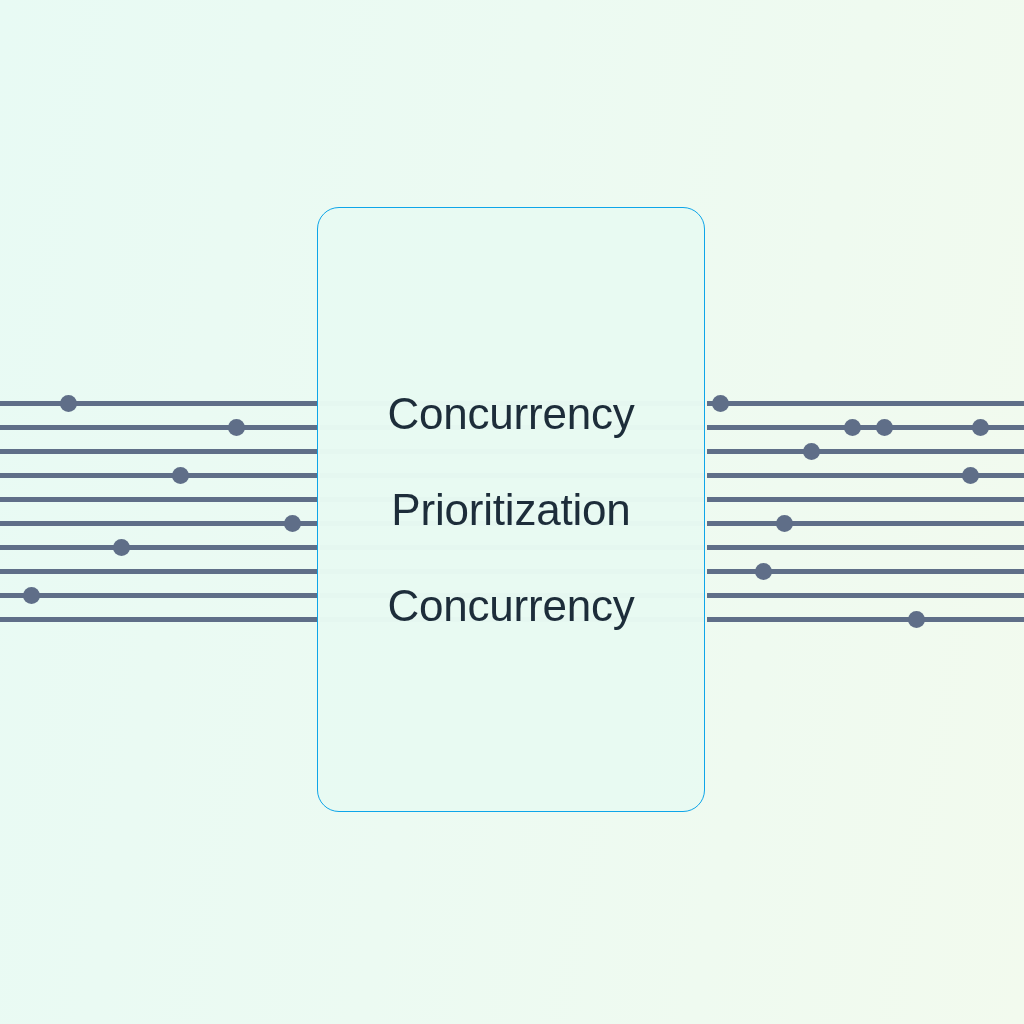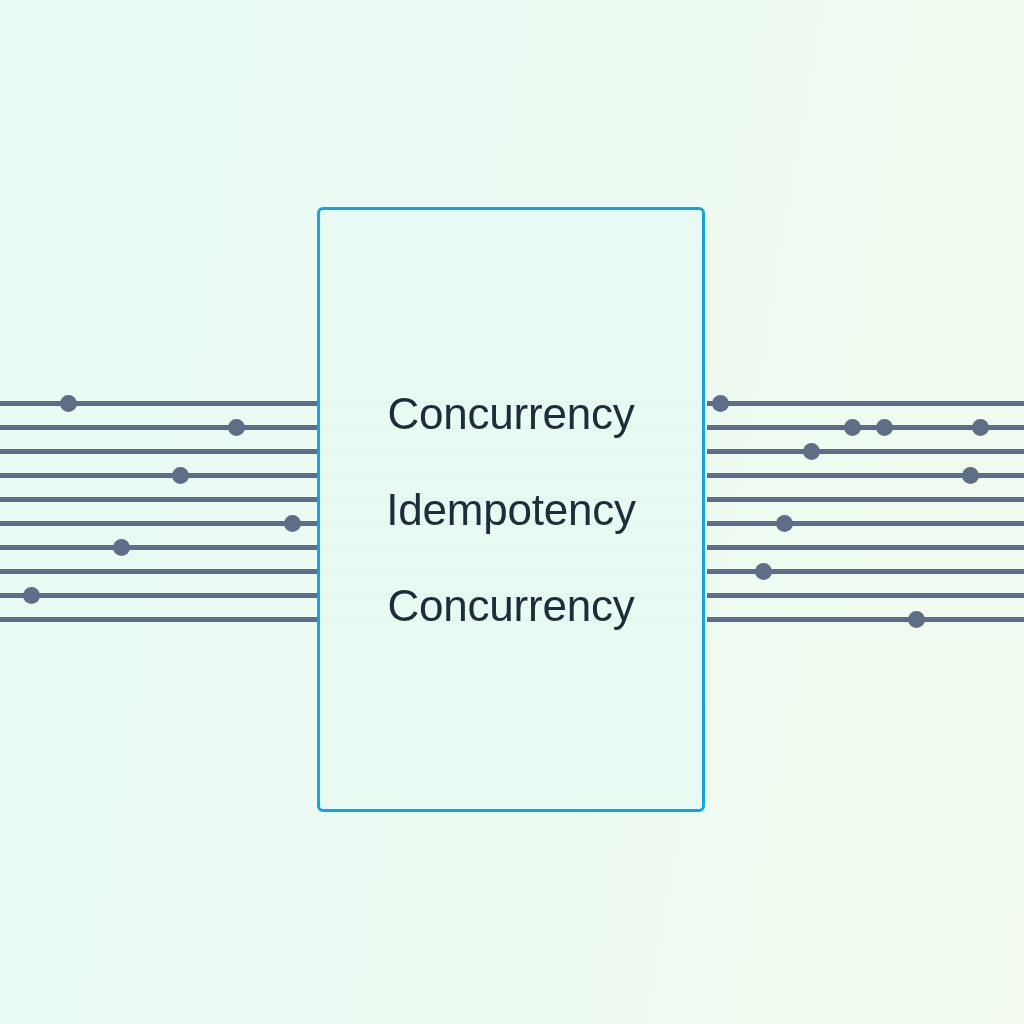--- a/index.html
+++ b/index.html
@@ -48,22 +48,22 @@
     background: #5f6e88;
   }
 
   
   .concept-card {
     position: absolute;
     left: 317px;
     top: 207px;
     width: 388px;
     height: 605px;
-    border: 3px solid #0ea5e9;
-    border-radius: 6px;
+    border: 1px solid #0ea5e9;
+    border-radius: 22px;
     background: rgba(231, 250, 242, 0.78);
     display: flex;
     flex-direction: column;
     align-items: flex-end;
     justify-content: center;
     overflow: hidden;
   }
 
   .concept-list {
     list-style: none;
@@ -102,21 +102,21 @@
       <div class="flow-line muted" style="left: 320px; width: 384px; top: 520.5px;"></div>
       <div class="flow-line muted" style="left: 320px; width: 384px; top: 544.5px;"></div>
       <div class="flow-line muted" style="left: 320px; width: 384px; top: 568.5px;"></div>
       <div class="flow-line muted" style="left: 320px; width: 384px; top: 592.5px;"></div>
       <div class="flow-line muted" style="left: 320px; width: 384px; top: 616.5px;"></div>
     </div>
 
   <div class="concept-card">
     <ul class="concept-list" id="concept-list">
       <li class="concept-item">Concurrency</li>
-      <li class="concept-item">Idempotency</li>
+      <li class="concept-item">Prioritization</li>
       <li class="concept-item">Concurrency</li>
     </ul>
   </div>
 
   <div class="lines-layer" id="solid-layer">
       <div class="flow-line" style="left: 0px; width: 317px; top: 400.5px;"></div>
       <div class="flow-line" style="left: 707px; width: 317px; top: 400.5px;"></div>
       <div class="flow-line" style="left: 0px; width: 317px; top: 424.5px;"></div>
       <div class="flow-line" style="left: 707px; width: 317px; top: 424.5px;"></div>
       <div class="flow-line" style="left: 0px; width: 317px; top: 448.5px;"></div>

